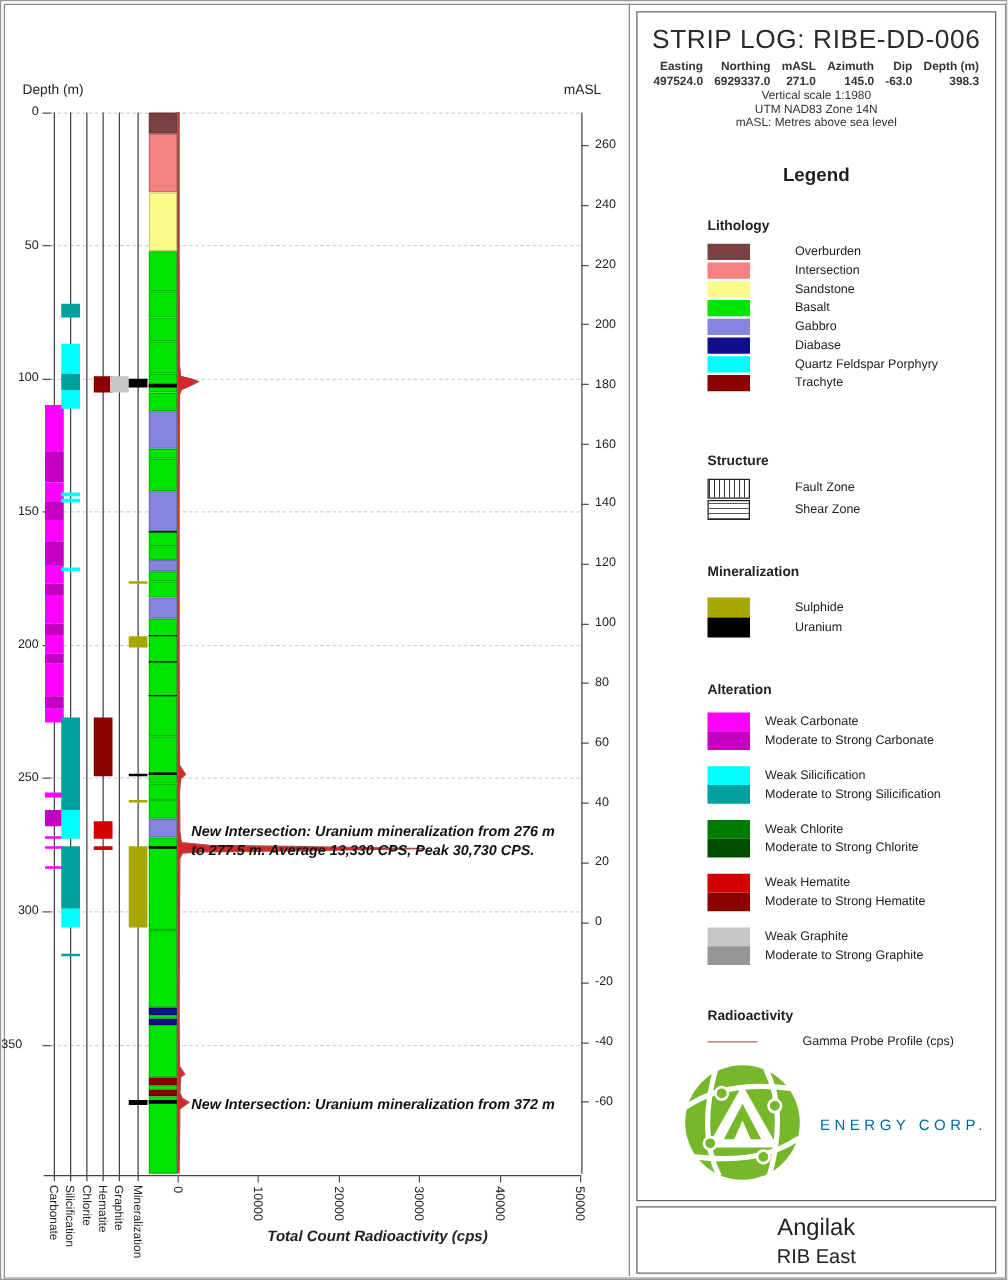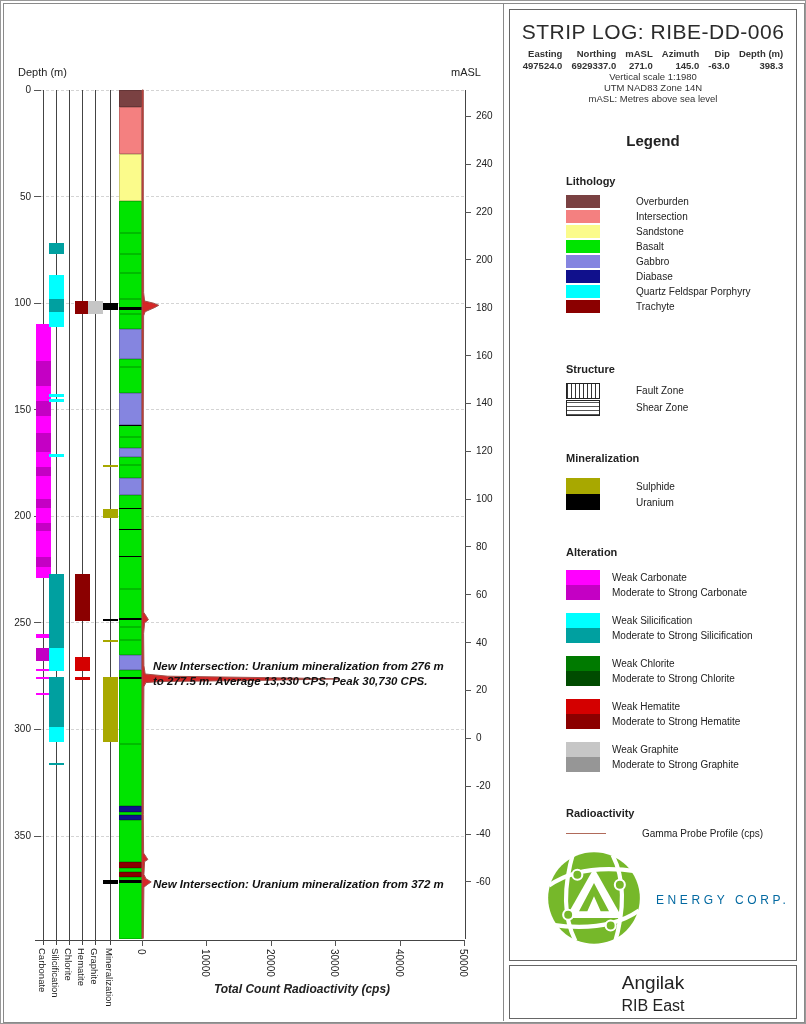--- a/index.html
+++ b/index.html
@@ -80,21 +80,21 @@
       <div class="tickmark" style="left: 33px; top: 514.812px; width: 7px; height: 1px;"></div>
       <div class="ticklabel" style="left: 0px; top: 509.312px; width: 30px; text-align: right;">200</div>
       <div class="gridline" style="left: 40px; top: 621.39px; width: 423px;"></div>
       <div class="tickmark" style="left: 33px; top: 621.39px; width: 7px; height: 1px;"></div>
       <div class="ticklabel" style="left: 0px; top: 615.89px; width: 30px; text-align: right;">250</div>
       <div class="gridline" style="left: 40px; top: 727.968px; width: 423px;"></div>
       <div class="tickmark" style="left: 33px; top: 727.968px; width: 7px; height: 1px;"></div>
       <div class="ticklabel" style="left: 0px; top: 722.468px; width: 30px; text-align: right;">300</div>
       <div class="gridline" style="left: 40px; top: 834.546px; width: 423px;"></div>
       <div class="tickmark" style="left: 33px; top: 834.546px; width: 7px; height: 1px;"></div>
-      <div class="ticklabel" style="left: 0px; top: 829.046px; width: 30px; text-align: right;">350</div>
+      <div class="ticklabel" style="left: 0px; top: 829.046px; width: 14px; text-align: right;">350</div>
       <div class="vline" style="left: 42px; top: 89px; height: 855px; border-color: rgb(68, 68, 68);"></div>
       <div class="fill" style="left: 34.5px; top: 323.472px; width: 15px; height: 36.2365px; background: rgb(255, 0, 255);"></div>
       <div class="fill" style="left: 34.5px; top: 359.708px; width: 15px; height: 25.5787px; background: rgb(196, 0, 196);"></div>
       <div class="fill" style="left: 34.5px; top: 385.287px; width: 15px; height: 14.9209px; background: rgb(255, 0, 255);"></div>
       <div class="fill" style="left: 34.5px; top: 400.208px; width: 15px; height: 14.9209px; background: rgb(196, 0, 196);"></div>
       <div class="fill" style="left: 34.5px; top: 415.129px; width: 15px; height: 17.0525px; background: rgb(255, 0, 255);"></div>
       <div class="fill" style="left: 34.5px; top: 432.181px; width: 15px; height: 19.184px; background: rgb(196, 0, 196);"></div>
       <div class="fill" style="left: 34.5px; top: 451.365px; width: 15px; height: 14.9209px; background: rgb(255, 0, 255);"></div>
       <div class="fill" style="left: 34.5px; top: 466.286px; width: 15px; height: 8.52624px; background: rgb(196, 0, 196);"></div>
       <div class="fill" style="left: 34.5px; top: 474.812px; width: 15px; height: 23.4472px; background: rgb(255, 0, 255);"></div>

